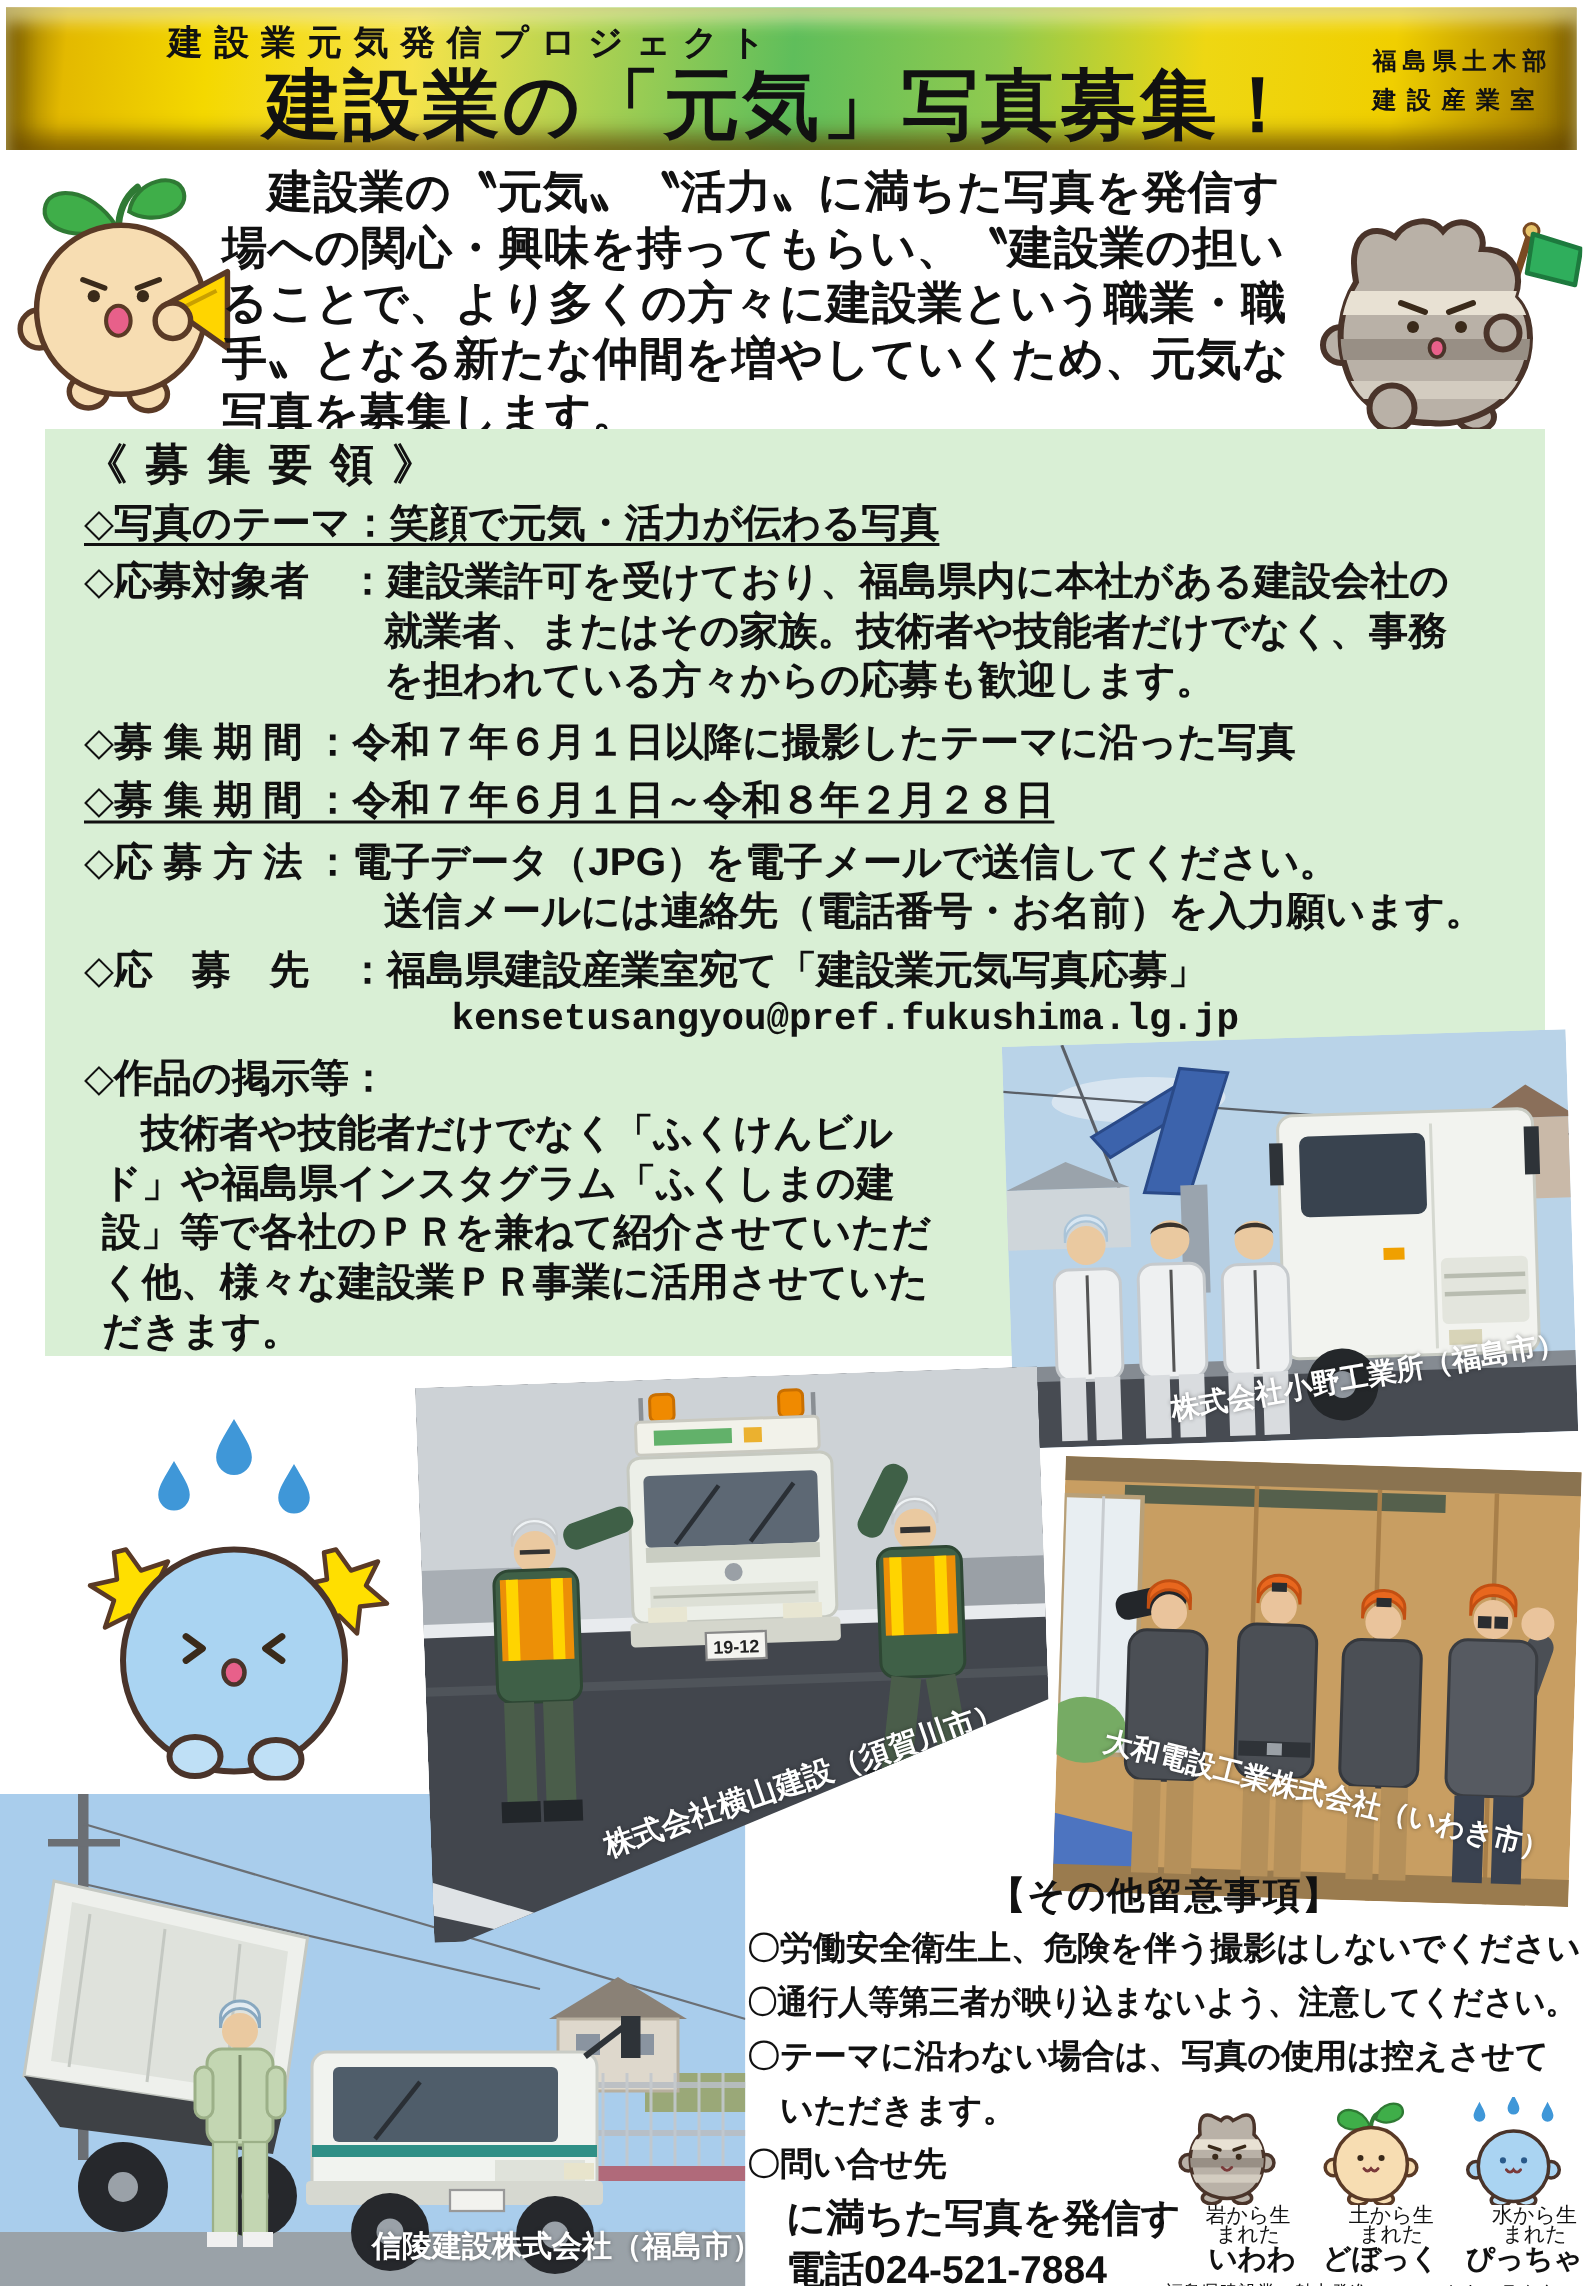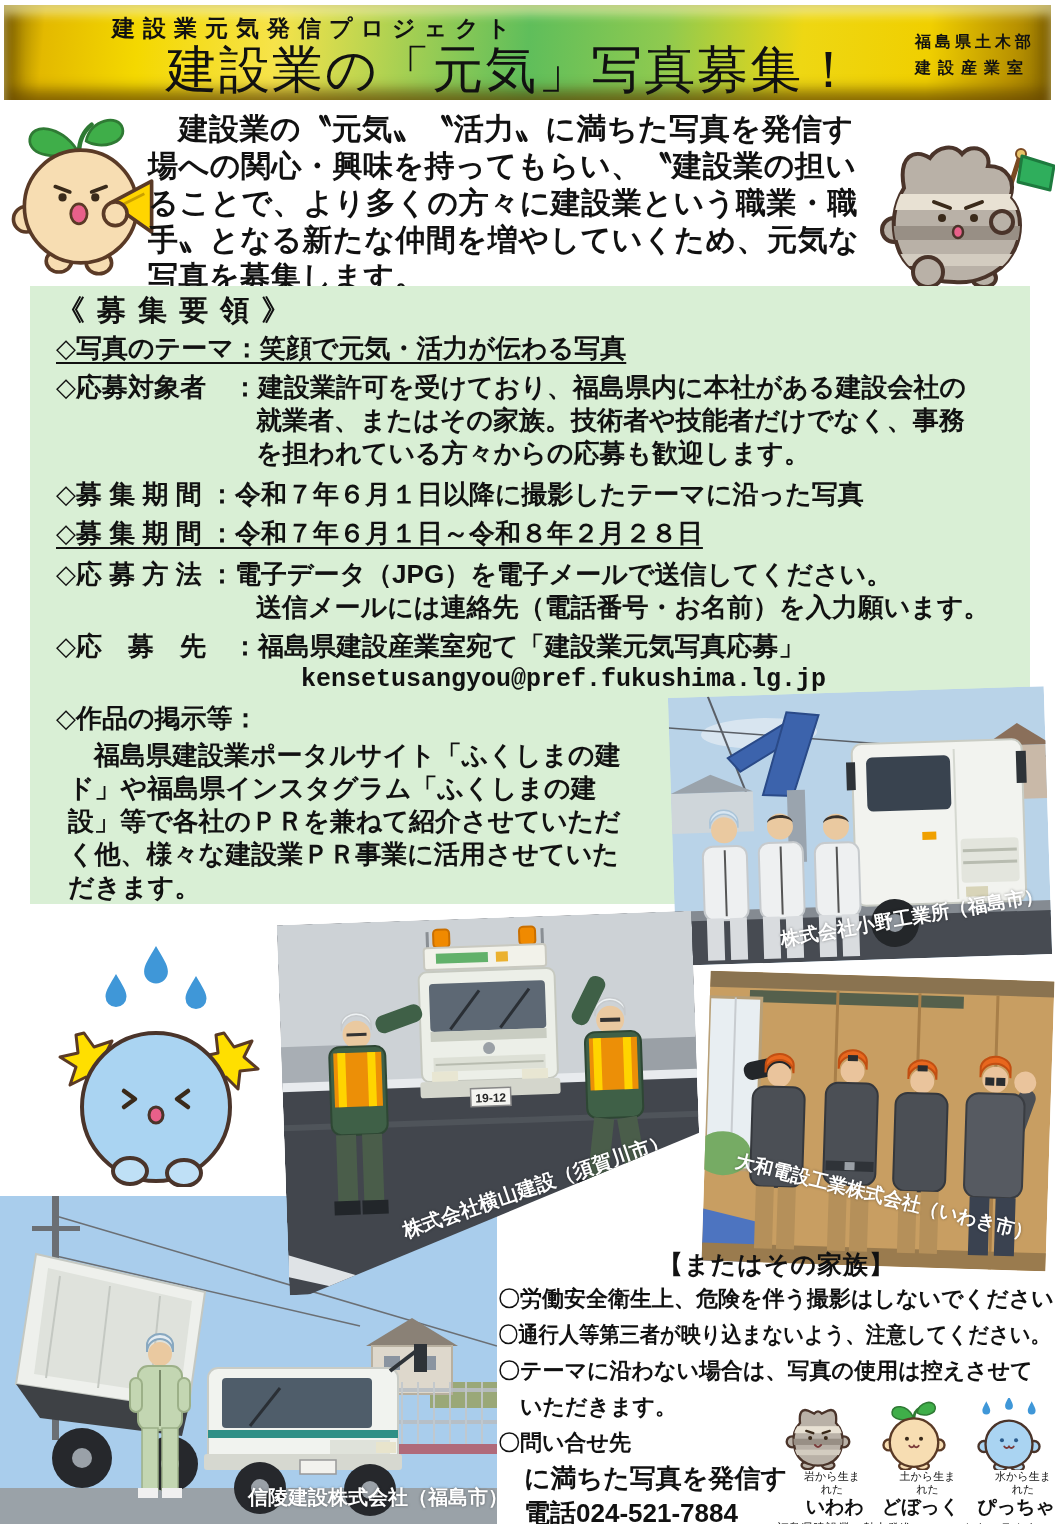--- a/index.html
+++ b/index.html
@@ -5,21 +5,21 @@
   html,body{margin:0;padding:0;background:#fff;}
   .page{position:relative;width:1055px;height:1524px;background:#ffffff;overflow:hidden;
         font-family:"Liberation Sans","DejaVu Sans",sans-serif;color:#111;}
 
   
   .banner{position:absolute;left:4px;top:5px;width:1047px;height:95px;
     background:linear-gradient(95deg,#8f7000 0%,#e3b900 4%,#f4d800 13%,#f6e34a 26%,#a8d052 38%,#5fbe5b 50%,#8fca4f 63%,#eed713 76%,#f0cf00 88%,#ba9300 96%,#8f7000 100%);
     box-shadow: inset 0 10px 10px rgba(255,255,200,.55), inset 0 -12px 12px rgba(90,60,0,.5),
                 inset 14px 0 12px rgba(110,80,0,.4), inset -14px 0 12px rgba(110,80,0,.4);}
   .banner-project{position:absolute;left:108px;top:8px;font-size:23px;font-weight:bold;letter-spacing:8px;}
-  .banner-title{position:absolute;left:162px;top:31px;font-size:51px;font-weight:normal;letter-spacing:2px;}
+  .banner-title{position:absolute;left:172px;top:31px;font-size:51px;font-weight:bold;letter-spacing:2px;}
   .banner-org{position:absolute;right:16px;top:24px;font-size:16px;font-weight:bold;line-height:1.6;}
   .banner-org .l1{letter-spacing:4px;}
   .banner-org .l2{letter-spacing:7px;}
 
   
   .mascot-dobokku{position:absolute;left:8px;top:112px;width:150px;height:172px;}
   .mascot-iwawa{position:absolute;left:868px;top:126px;width:188px;height:168px;}
   .intro{position:absolute;left:148px;top:110px;width:740px;font-size:30px;line-height:37px;
          font-weight:600;letter-spacing:.5px;white-space:nowrap;}
 
@@ -56,21 +56,21 @@
   .notes-heading{font-size:25px;font-weight:bold;text-align:center;letter-spacing:1px;line-height:34px;}
   .note-line{font-size:22px;line-height:36px;white-space:nowrap;}
   .squeeze{transform:scaleX(.92);transform-origin:left center;}
   .contact{font-size:26px;line-height:35px;padding-left:26px;white-space:nowrap;}
 
   
   .mascot-row{position:absolute;left:772px;top:1398px;width:283px;z-index:7;}
   .mascot-cells{display:flex;justify-content:space-between;}
   .mcell{width:92px;text-align:center;}
   .mcell svg{width:72px;height:72px;display:block;margin:0 auto;}
-  .m-origin{font-size:11px;line-height:13px;margin-left:28px;}
+  .m-origin{font-size:14px;line-height:13px;margin-left:28px;}
   .m-name{font-size:19px;font-weight:bold;line-height:21px;text-align:right;}
   .m-caption{font-size:12px;text-align:center;margin-top:3px;letter-spacing:.3px;white-space:nowrap;}
 </style>
 </head>
 <body>
 
 <div class="page">
 
   <div class="banner">
     <div class="banner-project">建設業元気発信プロジェクト</div>
@@ -141,21 +141,21 @@
     <div class="g-row mt6">◇応募対象者　：建設業許可を受けており、福島県内に本社がある建設会社の</div>
     <div class="g-row ind1">就業者、またはその家族。技術者や技能者だけでなく、事務</div>
     <div class="g-row ind1">を担われている方々からの応募も歓迎します。</div>
     <div class="g-row mt8">◇募 集 期 間 ：令和７年６月１日以降に撮影したテーマに沿った写真</div>
     <div class="g-row u mt6">◇募 集 期 間 ：令和７年６月１日～令和８年２月２８日</div>
     <div class="g-row mt8">◇応 募 方 法 ：電子データ（JPG）を電子メールで送信してください。</div>
     <div class="g-row ind1">送信メールには連絡先（電話番号・お名前）を入力願います。</div>
     <div class="g-row mt6">◇応　募　先　：福島県建設産業室宛て「建設業元気写真応募」</div>
     <div class="g-row ind2">kensetusangyou@pref.fukushima.lg.jp</div>
     <div class="g-row mt6">◇作品の掲示等：</div>
-    <div class="g-row para mt4">　福島県建設業ポータルサイト「ふくしまの建</div>
+    <div class="g-row para mt4">　技術者や技能者だけでなく「ふくけんビル</div>
     <div class="g-row para">ド」や福島県インスタグラム「ふくしまの建</div>
     <div class="g-row para">設」等で各社のＰＲを兼ねて紹介させていただ</div>
     <div class="g-row para">く他、様々な建設業ＰＲ事業に活用させていた</div>
     <div class="g-row para">だきます。</div>
   </div>
 
   <div class="photo photo1">
     <svg viewBox="0 0 376 268" preserveAspectRatio="none">
       <rect width="376" height="268" fill="#b9d3e8"></rect>
       <ellipse cx="90" cy="38" rx="58" ry="15" fill="#e6edf4" opacity=".7"></ellipse>
@@ -414,21 +414,21 @@
       <circle cx="166" cy="128" r="14" fill="#aad4f2" stroke="#4a342a" stroke-width="4"></circle>
       <circle cx="118" cy="162" r="74" fill="#aad4f2" stroke="#4a342a" stroke-width="4"></circle>
       <ellipse cx="92" cy="226" rx="17" ry="13" fill="#bfe0f6" stroke="#4a342a" stroke-width="4"></ellipse>
       <ellipse cx="146" cy="228" rx="17" ry="13" fill="#bfe0f6" stroke="#4a342a" stroke-width="4"></ellipse>
       <path d="M86,146 l11,8 l-11,8 M150,146 l-11,8 l11,8" fill="none" stroke="#3a2a1a" stroke-width="4.5" stroke-linecap="round" stroke-linejoin="round"></path>
       <ellipse cx="118" cy="170" rx="7" ry="8" fill="#e8608a" stroke="#4a342a" stroke-width="3"></ellipse>
     </svg>
   </div>
 
   <div class="notes">
-    <div class="notes-heading">【またはその家族】</div>
+    <div class="notes-heading">【その他留意事項】</div>
     <div class="note-line">〇労働安全衛生上、危険を伴う撮影はしないでください。</div>
     <div class="note-line squeeze">〇通行人等第三者が映り込まないよう、注意してください。</div>
     <div class="note-line">〇テーマに沿わない場合は、写真の使用は控えさせて</div>
     <div class="note-line">　いただきます。</div>
     <div class="note-line">〇問い合せ先</div>
     <div class="contact">に満ちた写真を発信す</div>
     <div class="contact">電話024-521-7884</div>
   </div>
 
   <div class="mascot-row">

